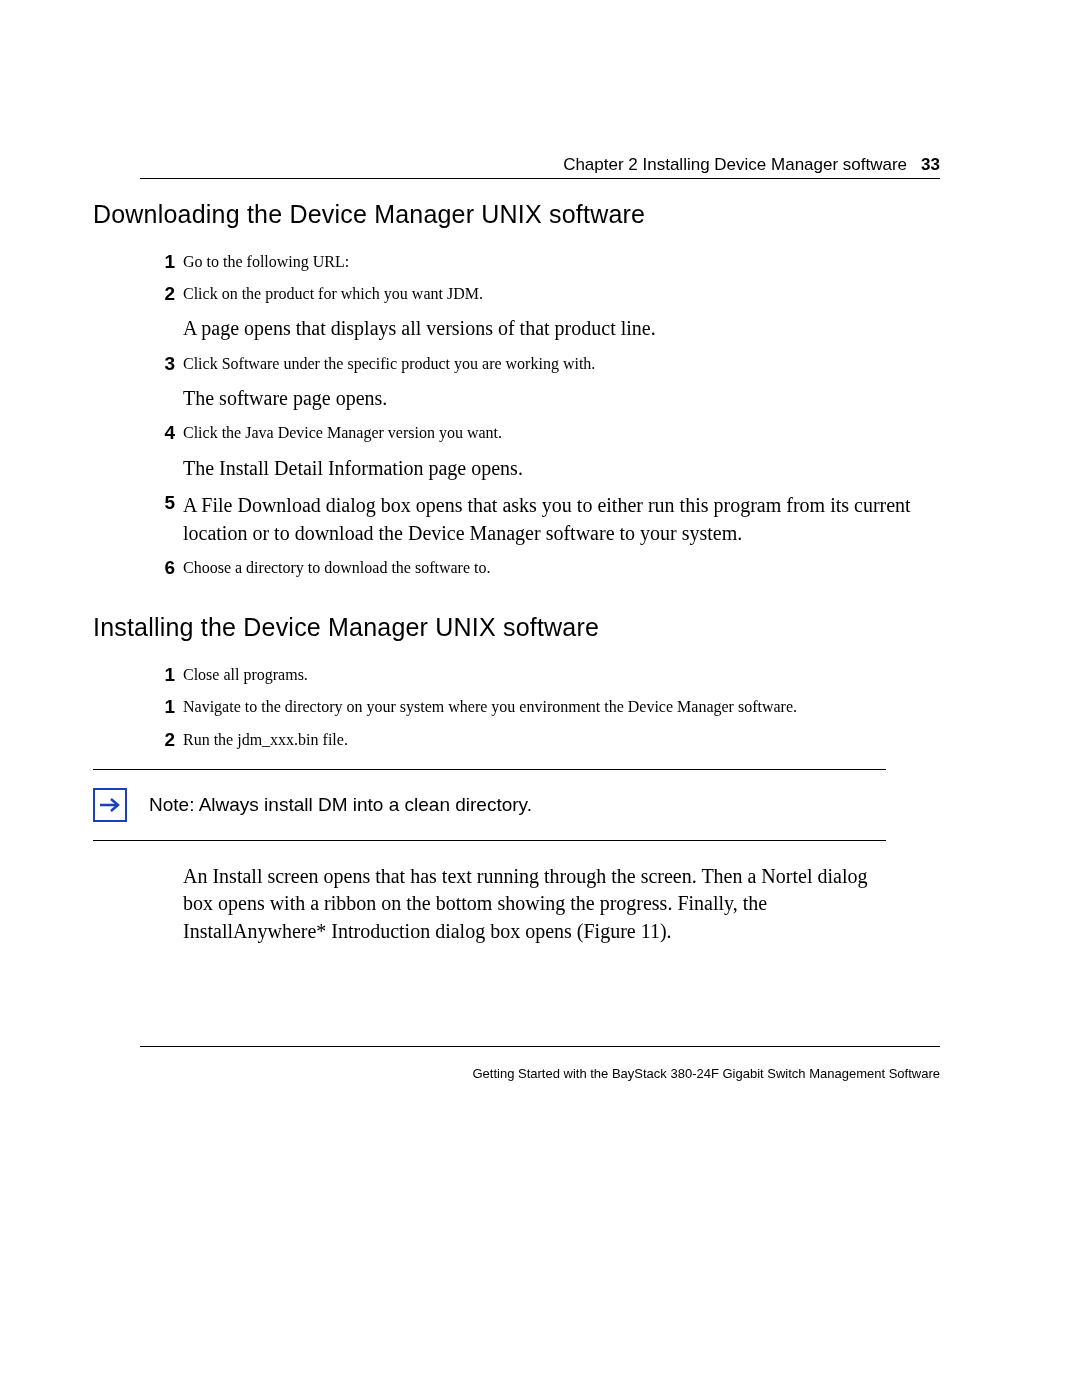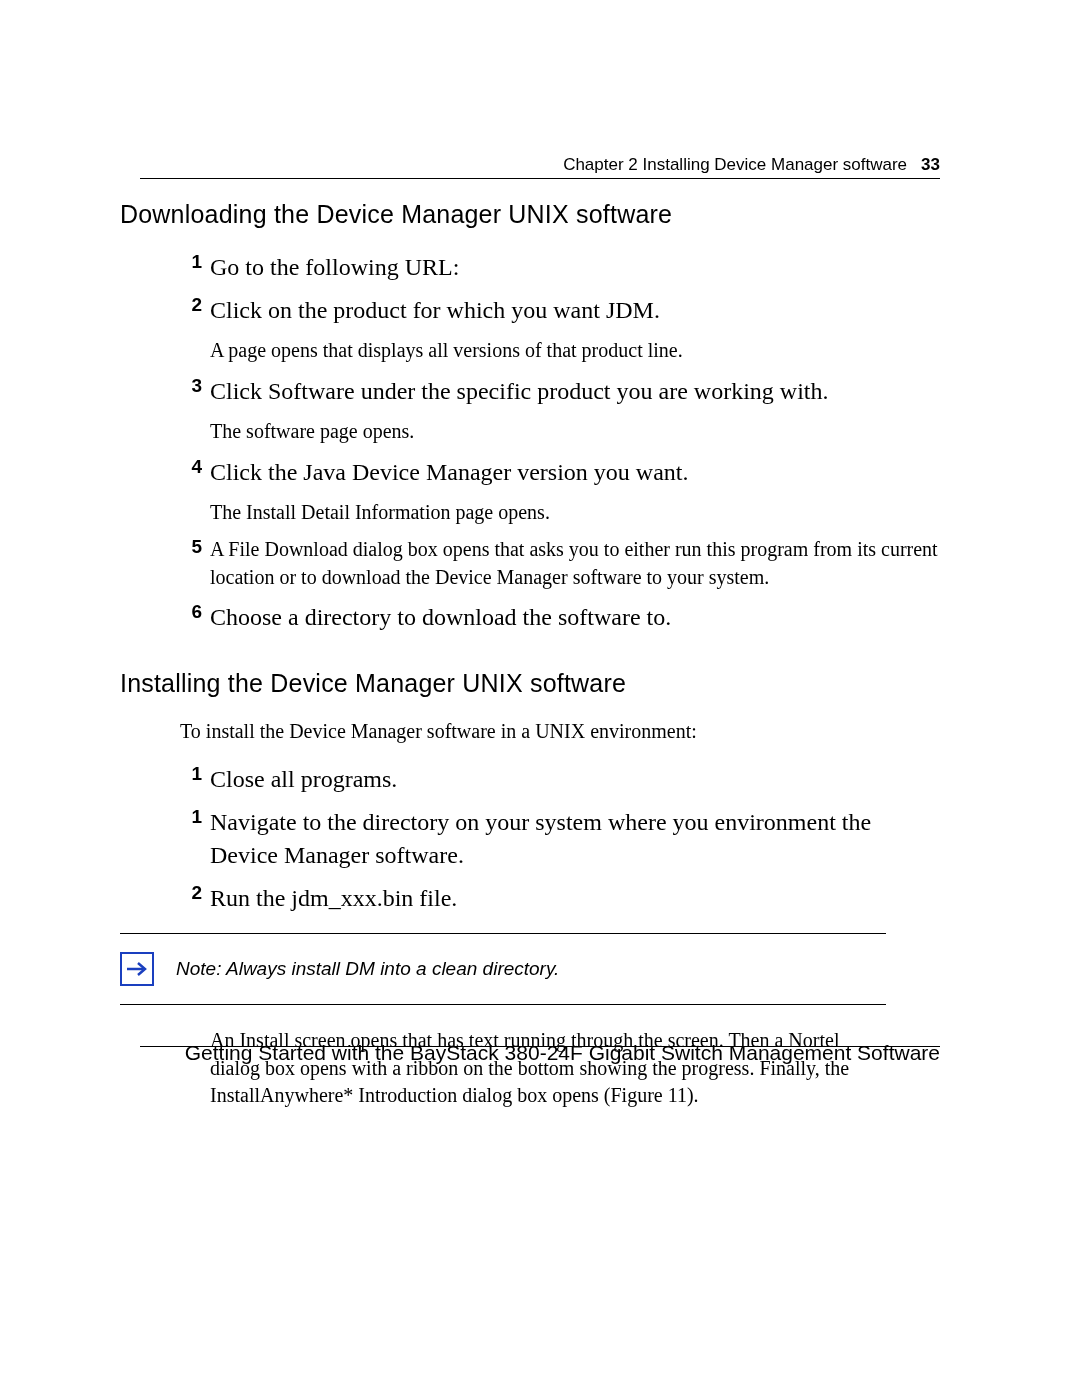--- a/index.html
+++ b/index.html
@@ -1,38 +1,38 @@
 <!DOCTYPE html>
 <html><head>
 <meta charset="utf-8">
 <style>
   * { box-sizing: border-box; margin: 0; padding: 0; }
   html, body { width: 1080px; height: 1397px; background: #ffffff; font-family: "Times New Roman", Times, serif; color: #000; }
-  .page { position: relative; width: 1080px; height: 1397px; padding: 155px 140px 0 120px; }
+  .page { position: relative; width: 1080px; height: 1397px; padding: 155px 140px 0 93px; }
   .header-line { position: absolute; top: 178px; left: 140px; right: 140px; border-top: 1.2px solid #000; }
   .running-head { position: absolute; top: 155px; right: 140px; font-family: Arial, Helvetica, sans-serif; font-size: 17px; color: #000; }
   .running-head .pg { font-weight: 700; margin-left: 14px; }
   .content { margin-top: 45px; }
   h2.section { font-family: Arial, Helvetica, sans-serif; font-weight: 400; font-size: 25px; margin: 10px 0 22px 0; letter-spacing: 0.2px; }
   h2.section.second { margin-top: 34px; }
   .intro { font-size: 20px; margin: 6px 0 20px 60px; }
   ol.steps { list-style: none; margin-left: 60px; }
   ol.steps > li { position: relative; padding-left: 30px; margin-bottom: 10px; }
   ol.steps > li .num { position: absolute; left: 0; top: 0; width: 22px; text-align: right; font-family: Arial, Helvetica, sans-serif; font-weight: 700; font-size: 19px; }
-  ol.steps > li .txt { font-size: 24px; line-height: 1.38; }
+  ol.steps > li .txt { font-size: 16px; line-height: 1.38; }
   ol.steps > li .sub { font-size: 20px; line-height: 1.38; margin-top: 10px; }
-  .note-wrap { margin: 18px 0 8px 0; font-style: italic; }
+  .note-wrap { margin: 18px 0 8px 0; }
   .note-rule { border-top: 1px solid #000; margin-left: 0; margin-right: 54px; }
   .note-row { display: flex; align-items: center; padding: 18px 0 18px 0; }
   .note-icon { width: 34px; height: 34px; border: 2.5px solid #1a3fbf; display: flex; align-items: center; justify-content: center; margin-right: 22px; flex: 0 0 auto; }
   .note-icon svg { display: block; }
   .note-text { font-family: Arial, Helvetica, sans-serif; font-size: 19px; }
   .after-note { font-size: 20px; line-height: 1.38; margin: 22px 54px 12px 90px; }
   .footer-line { position: absolute; bottom: 350px; left: 140px; right: 140px; border-top: 1px solid #000; }
-  .footer-text { position: absolute; bottom: 332px; right: 140px; font-family: Arial, Helvetica, sans-serif; font-size: 21px; text-align: right; }
+  .footer-text { position: absolute; bottom: 316px; right: 140px; font-family: Arial, Helvetica, sans-serif; font-size: 13px; text-align: right; }
 </style>
 </head>
 <body>
 
 <div class="page">
 
   <div class="running-head">
     <span>Chapter 2  Installing Device Manager software</span><span class="pg">33</span>
   </div>
   <div class="header-line"></div>
@@ -66,21 +66,20 @@
         <div class="sub">A File Download dialog box opens that asks you to either run this program from its current location or to download the Device Manager software to your system.</div>
       </li>
       <li>
         <span class="num">6</span>
         <div class="txt">Choose a directory to download the software to.</div>
       </li>
     </ol>
 
     <h2 class="section second">Installing the Device Manager UNIX software</h2>
 
-    <div class="intro">To install the Device Manager software in a UNIX environment:</div>
 
     <ol class="steps">
       <li>
         <span class="num">1</span>
         <div class="txt">Close all programs.</div>
       </li>
       <li>
         <span class="num">1</span>
         <div class="txt">Navigate to the directory on your system where you environment the Device Manager software.</div>
       </li>

